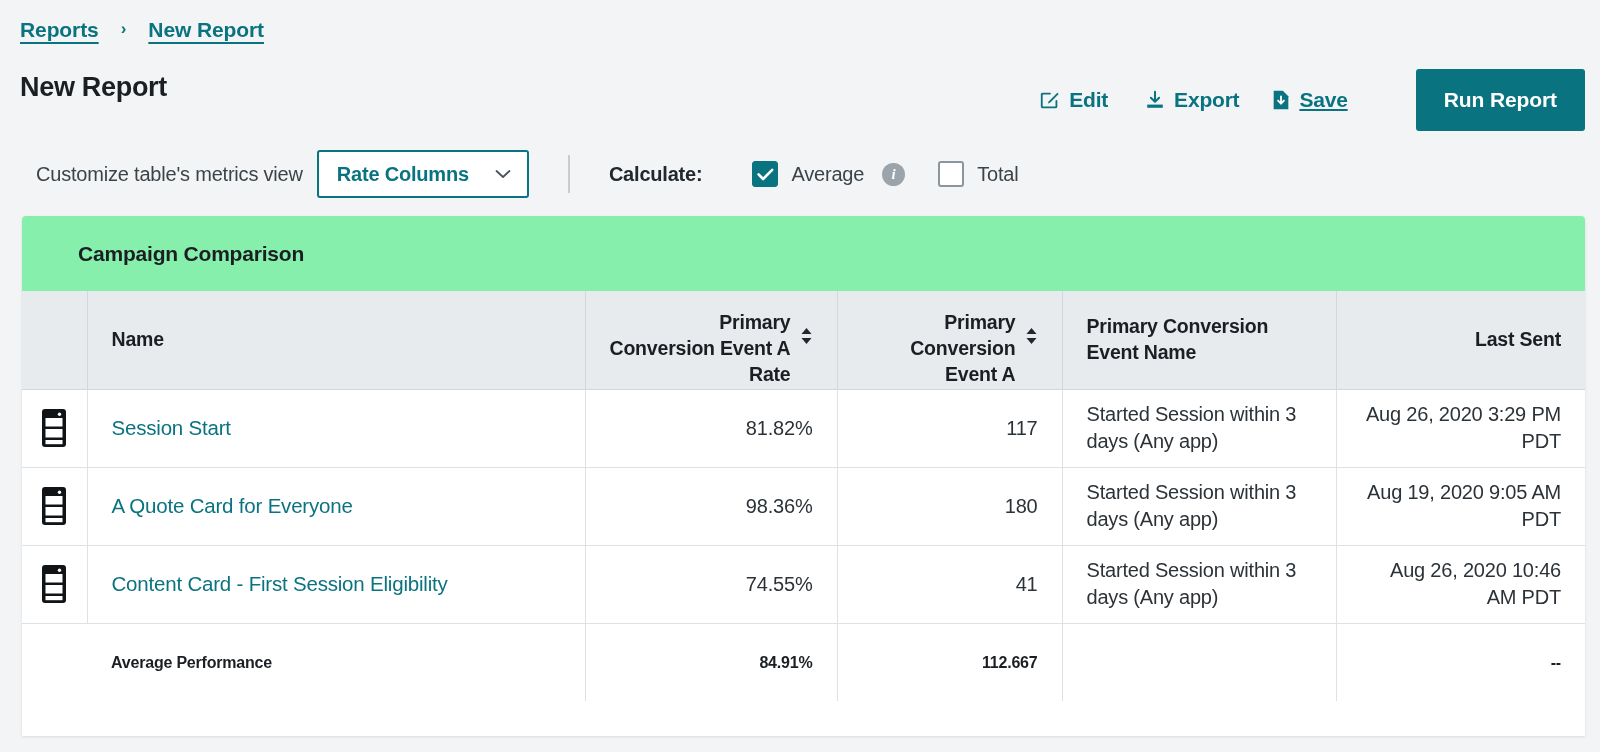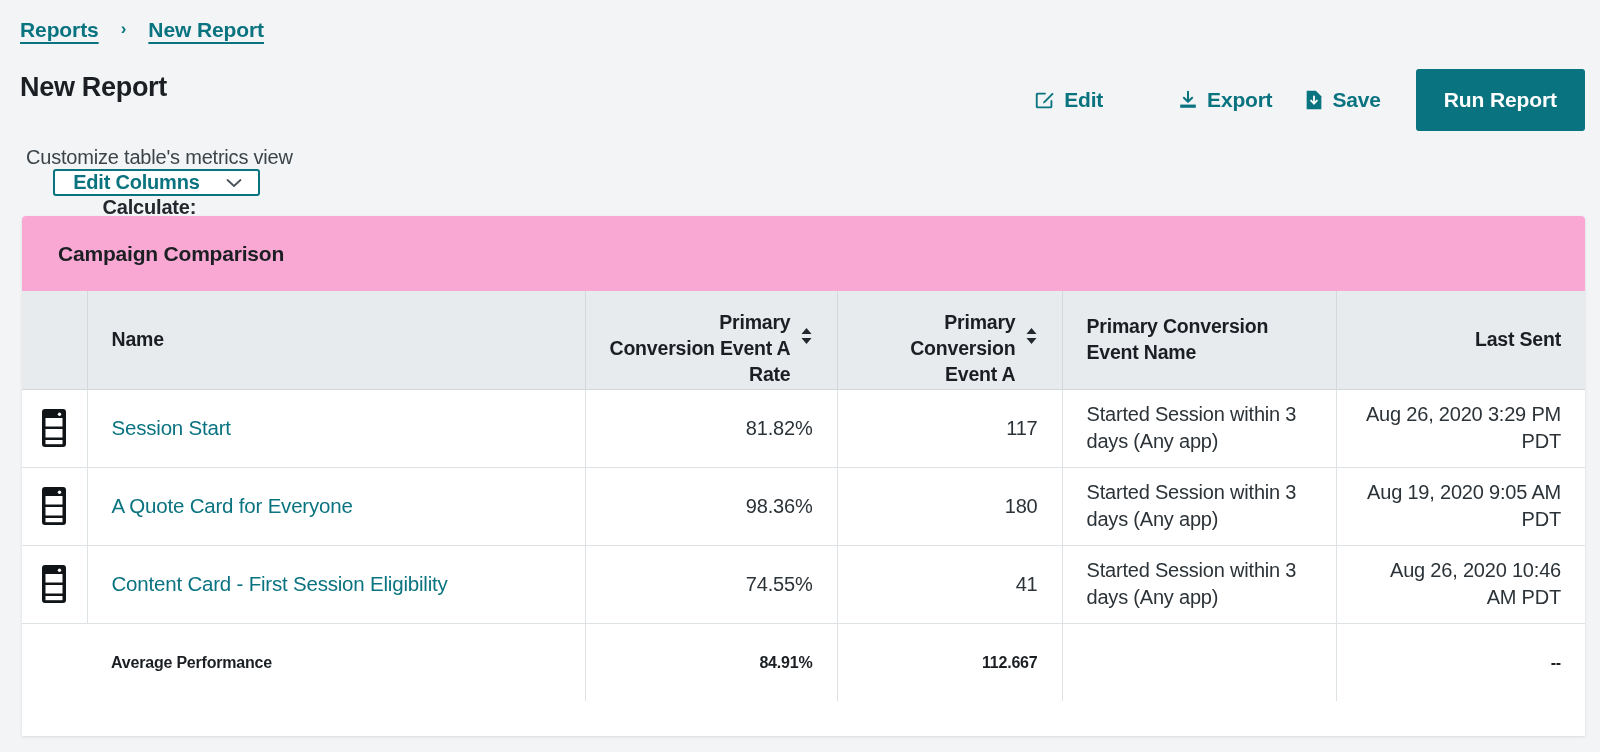--- a/index.html
+++ b/index.html
@@ -45,39 +45,39 @@
   }
   .actions {
     position: absolute; right: 0; top: 0;
     display: flex; align-items: center; height: 76px;
   }
   .act {
     display: flex; align-items: center; gap: 8px;
     color: #0a7380; font-size: 21px; font-weight: 700;
     cursor: pointer; letter-spacing: -0.2px;
   }
-  .act.edit   { margin-right: 74px; justify-content: flex-end; }
+  .act.edit   { margin-right: 36px; justify-content: flex-end; }
   .act.export { margin-right: 32px; }
-  .act.save   { margin-right: 35px; }
+  .act.save   { margin-right: 68px; text-decoration: underline; }
   .act svg { display: block; }
   .run-btn {
     background: #0a7380; color: #fff;
     font-size: 21px; font-weight: 700; letter-spacing: -0.1px;
     border: none; border-radius: 3px;
     padding: 0 28px; height: 62px;
     display: flex; align-items: center; justify-content: center;
     cursor: pointer;
     margin-right: 15px;
     font-family: "Liberation Sans", sans-serif;
   }
 
   
   .controls {
-    position: absolute; left: 6px; top: 146px; height: 56px;
-    display: flex; align-items: center; flex-direction: column;
+    position: absolute; left: 16px; top: 146px; height: 56px;
+    display: flex; align-items: center;
   }
   .cust-label {
     margin-left: 20px; font-size: 20px; color: #3c4449;
     letter-spacing: -0.2px;
   }
   .edit-columns {
     margin-left: 14px;
     border: 2px solid #0a7380; border-radius: 3px;
     background: #fff; height: 48px;
     display: flex; align-items: center;
@@ -115,23 +115,23 @@
   
   .card {
     position: absolute; left: 22px; top: 216px;
     width: 1563px; height: 520px;
     background: #fff;
     border-radius: 4px 4px 0 0;
     box-shadow: 0 1px 3px rgba(0,0,0,0.10);
     overflow: hidden;
   }
   .card-header {
-    background: #f9a8d4; height: 75px;
+    background: #86efac; height: 75px;
     display: flex; align-items: center;
-    padding-left: 36px;
+    padding-left: 56px;
   }
   .card-header-title {
     font-size: 21px; font-weight: 700; color: #1b1f23; letter-spacing: -0.2px;
   }
 
   table.report {
     width: 100%; border-collapse: collapse;
     table-layout: fixed;
   }
   table.report col.c-icon  { width: 65px; }
@@ -247,21 +247,21 @@
       </div>
 
       <button class="run-btn">Run Report</button>
     </div>
   </div>
 
   <div class="controls">
     <span class="cust-label">Customize table's metrics view</span>
 
     <div class="edit-columns">
-      <span class="ec-label">Edit Columns</span>
+      <span class="ec-label">Rate Columns</span>
       <span>
         <svg width="16" height="10" viewBox="0 0 16 10" fill="none" stroke="#4a5359" stroke-width="1.8" stroke-linecap="round" stroke-linejoin="round">
           <path d="M1.5 2 L8 8 L14.5 2"></path>
         </svg>
       </span>
     </div>
 
     <div class="divider-v"></div>
 
     <span class="calc-label">Calculate:</span>

